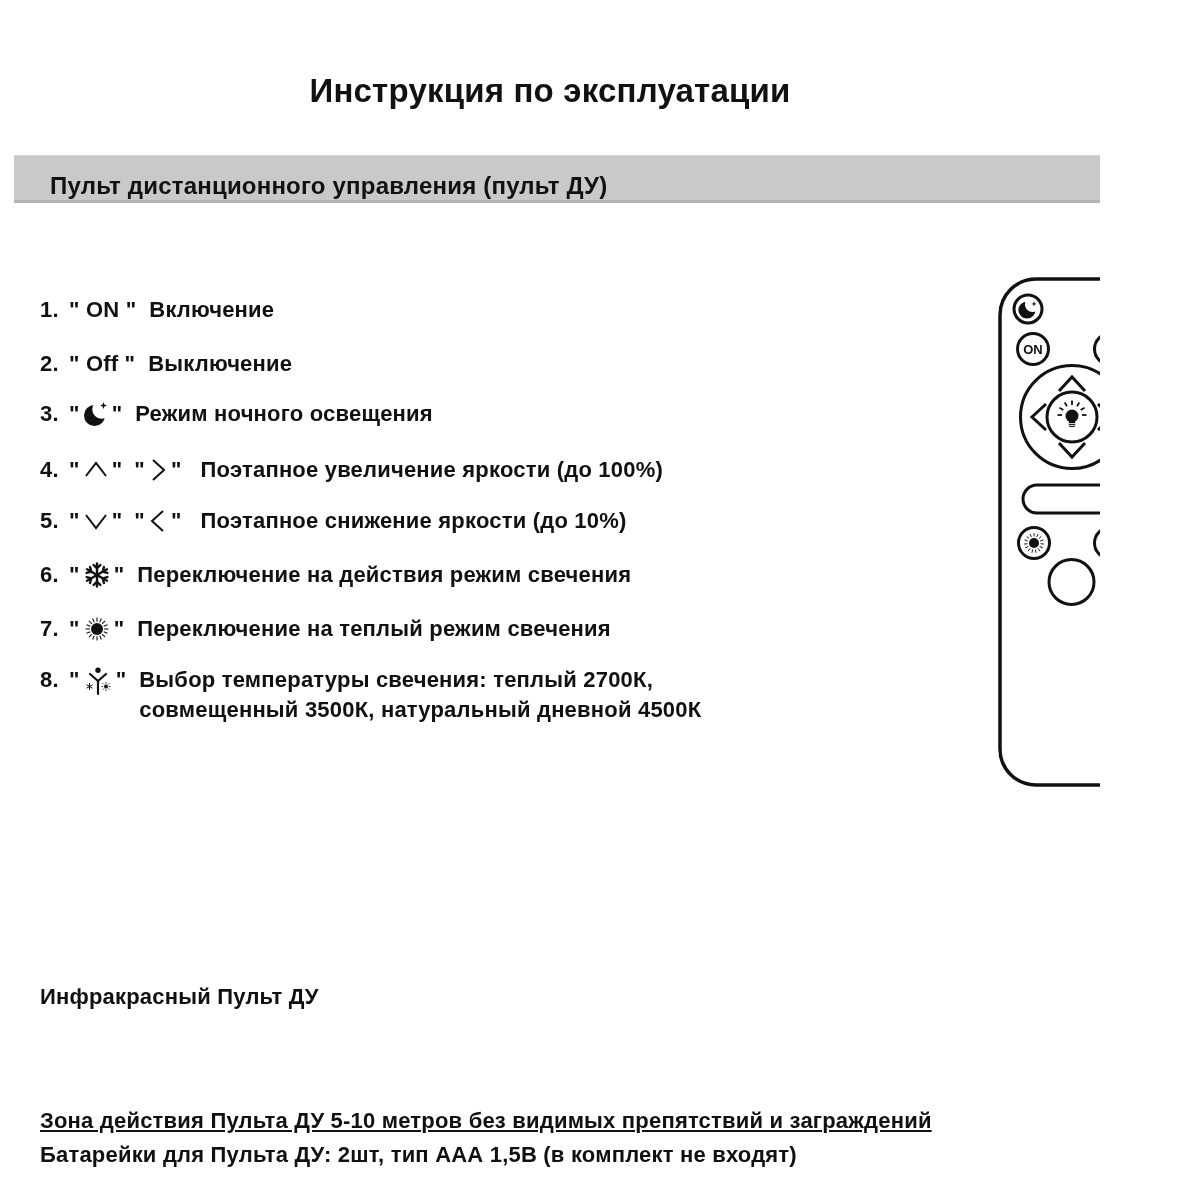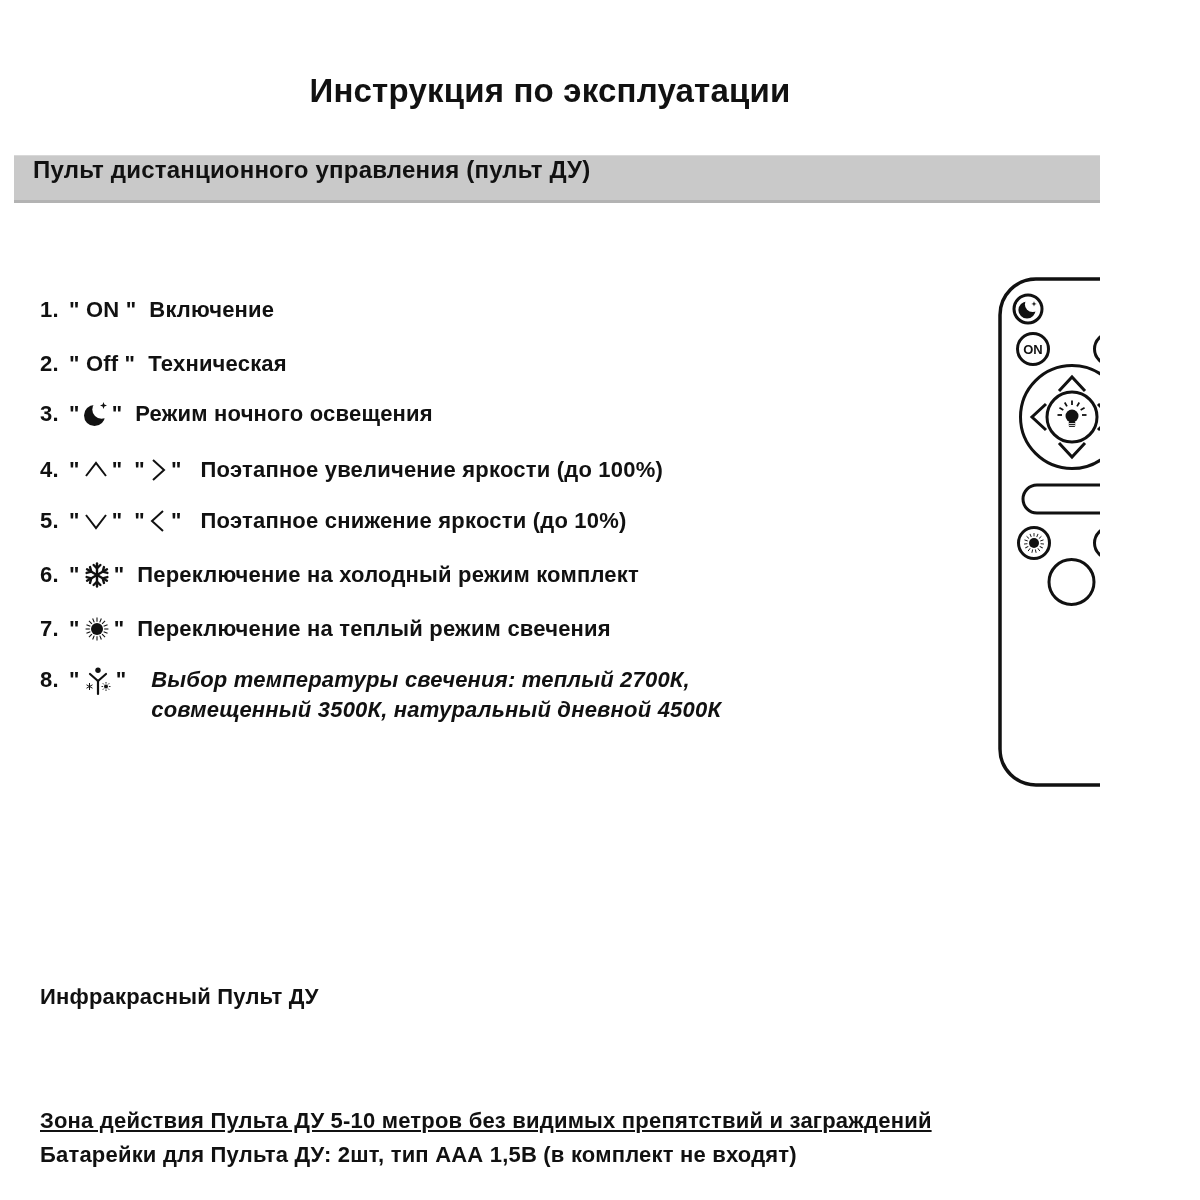--- a/index.html
+++ b/index.html
@@ -16,42 +16,42 @@
     text-align: center; font-size: 33px; font-weight: bold;
     letter-spacing: 0.2px;
   }
 
   .section-bar {
     position: absolute; left: 14px; right: 0; height: 48px;
     background: #c9c9c9;
     border-top: 1px solid #d8d8d8;
     border-bottom: 3px solid #b3b3b3;
     box-sizing: border-box;
-    display: flex; align-items: flex-start;
-    padding-left: 19px;
+    display: flex; align-items: flex-end;
+    padding-left: 36px;
     font-size: 24px; font-weight: bold; letter-spacing: 0.2px;
   }
   .bar-remote { top: 155px; }
   .bar-tech   { top: 942px; }
 
   .li {
     position: absolute; left: 40px;
     display: flex; align-items: center;
     font-size: 22px; font-weight: bold; line-height: 30px;
     white-space: nowrap; letter-spacing: 0.2px;
   }
   .li .num { min-width: 26px; }
   .li .q   { margin: 0 3px; }
   .li .lbl { margin-left: 10px; }
   .li .lbl-far { margin-left: 16px; }
   .li .gap { margin-left: 9px; }
   .li svg { display: block; }
   .li-multi { align-items: flex-start; }
   .li-multi .icon-wrap { margin-top: 1px; }
-  .li-multi .lines { margin-left: 22px; font-style: italic; }
+  .li-multi .lines { margin-left: 10px; }
   .li-multi .lines div { line-height: 30px; }
 
   .it1 { top: 295px; } .it2 { top: 349px; } .it3 { top: 399px; }
   .it4 { top: 455px; } .it5 { top: 506px; } .it6 { top: 560px; }
   .it7 { top: 614px; } .it8 { top: 665px; }
 
   .remote-wrap { position: absolute; left: 997px; top: 276px; }
 
   .tech-line {
     position: absolute; left: 40px;
@@ -75,21 +75,21 @@
 
   <div class="li it1">
     <span class="num">1.</span>
     <span class="q">" ON "</span>
     <span class="lbl">Включение</span>
   </div>
 
   <div class="li it2">
     <span class="num">2.</span>
     <span class="q">" Off "</span>
-    <span class="lbl">Техническая</span>
+    <span class="lbl">Выключение</span>
   </div>
 
   <div class="li it3">
     <span class="num">3.</span>
     <span class="q">"</span>
     <span class="icon-wrap">
       <svg width="26" height="28" viewBox="0 0 26 28">
         <defs>
             <mask id="m-moon-l">
               <rect x="0" y="0" width="26" height="28" fill="#fff"></rect>
@@ -152,21 +152,21 @@
           <polyline points="10.6,4 14,7.4 17.4,4"></polyline>
         </g>
         <use href="#sf-arm" transform="rotate(60 14 14)"></use>
         <use href="#sf-arm" transform="rotate(120 14 14)"></use>
         <use href="#sf-arm" transform="rotate(180 14 14)"></use>
         <use href="#sf-arm" transform="rotate(240 14 14)"></use>
         <use href="#sf-arm" transform="rotate(300 14 14)"></use>
       </svg>
     </span>
     <span class="q">"</span>
-    <span class="lbl">Переключение на холодный режим комплект</span>
+    <span class="lbl">Переключение на действия режим свечения</span>
   </div>
 
   <div class="li it7">
     <span class="num">7.</span>
     <span class="q">"</span>
     <span class="icon-wrap">
       <svg width="28" height="28" viewBox="0 0 28 28">
         <circle cx="14" cy="14" r="6" fill="#111"></circle>
         <g class="stroke" stroke-width="1.1">
           <line id="l-ray" x1="14" y1="6.8" x2="14" y2="2.6"></line>

